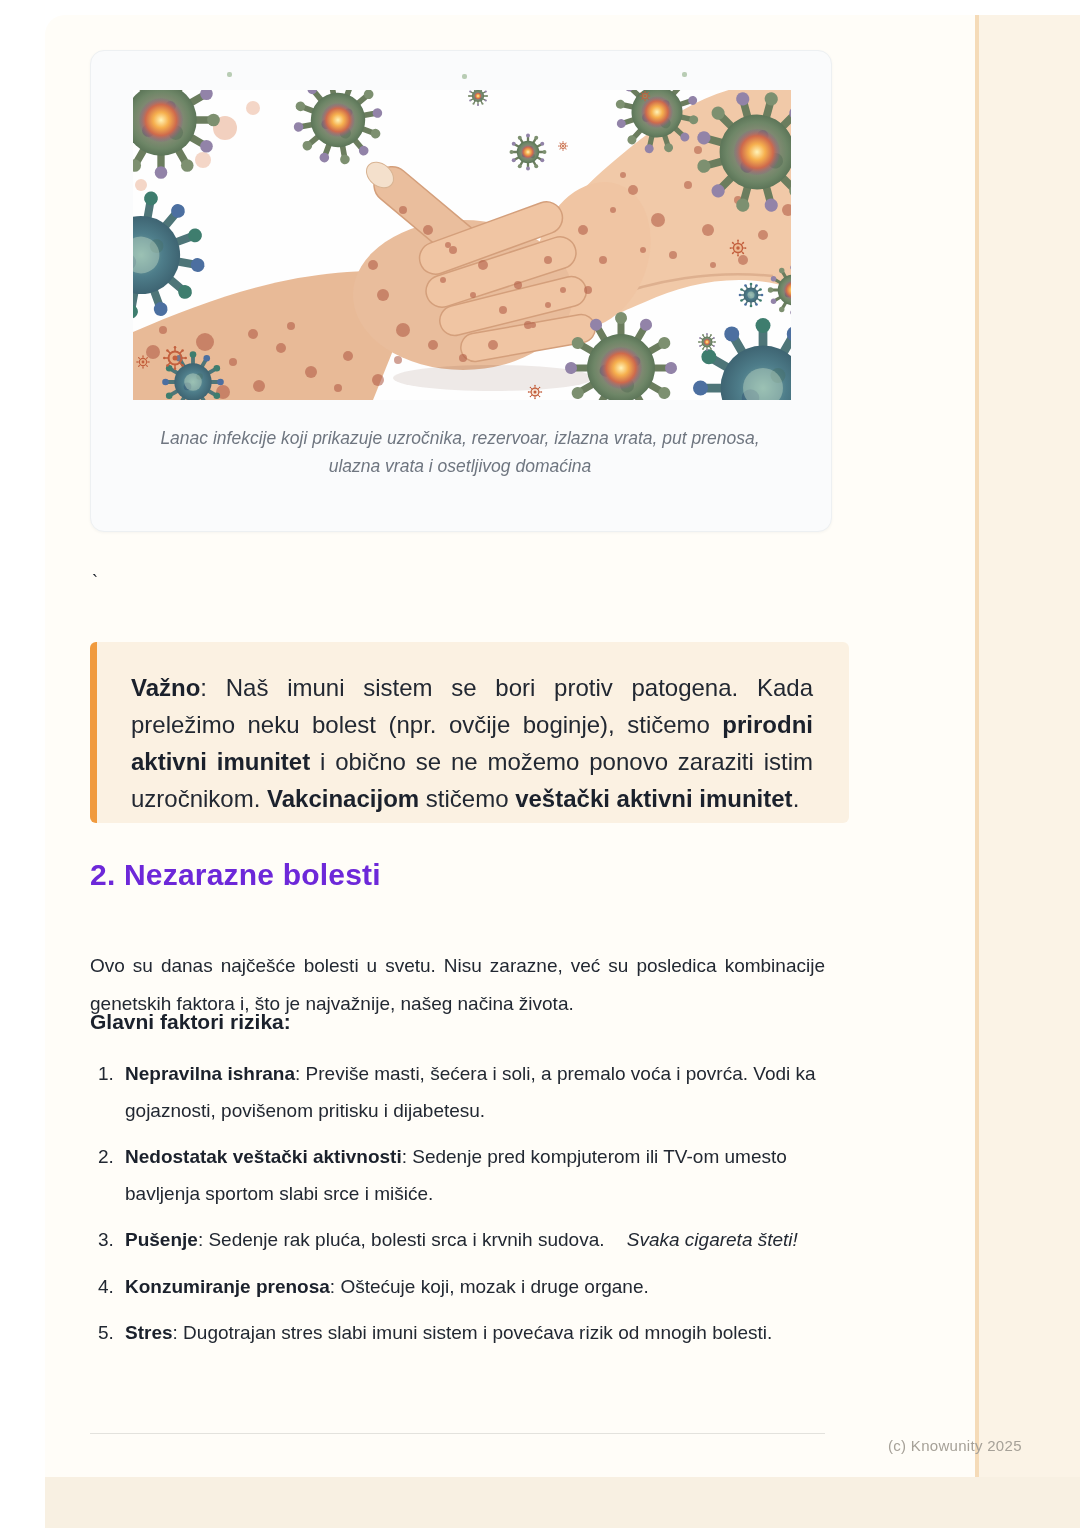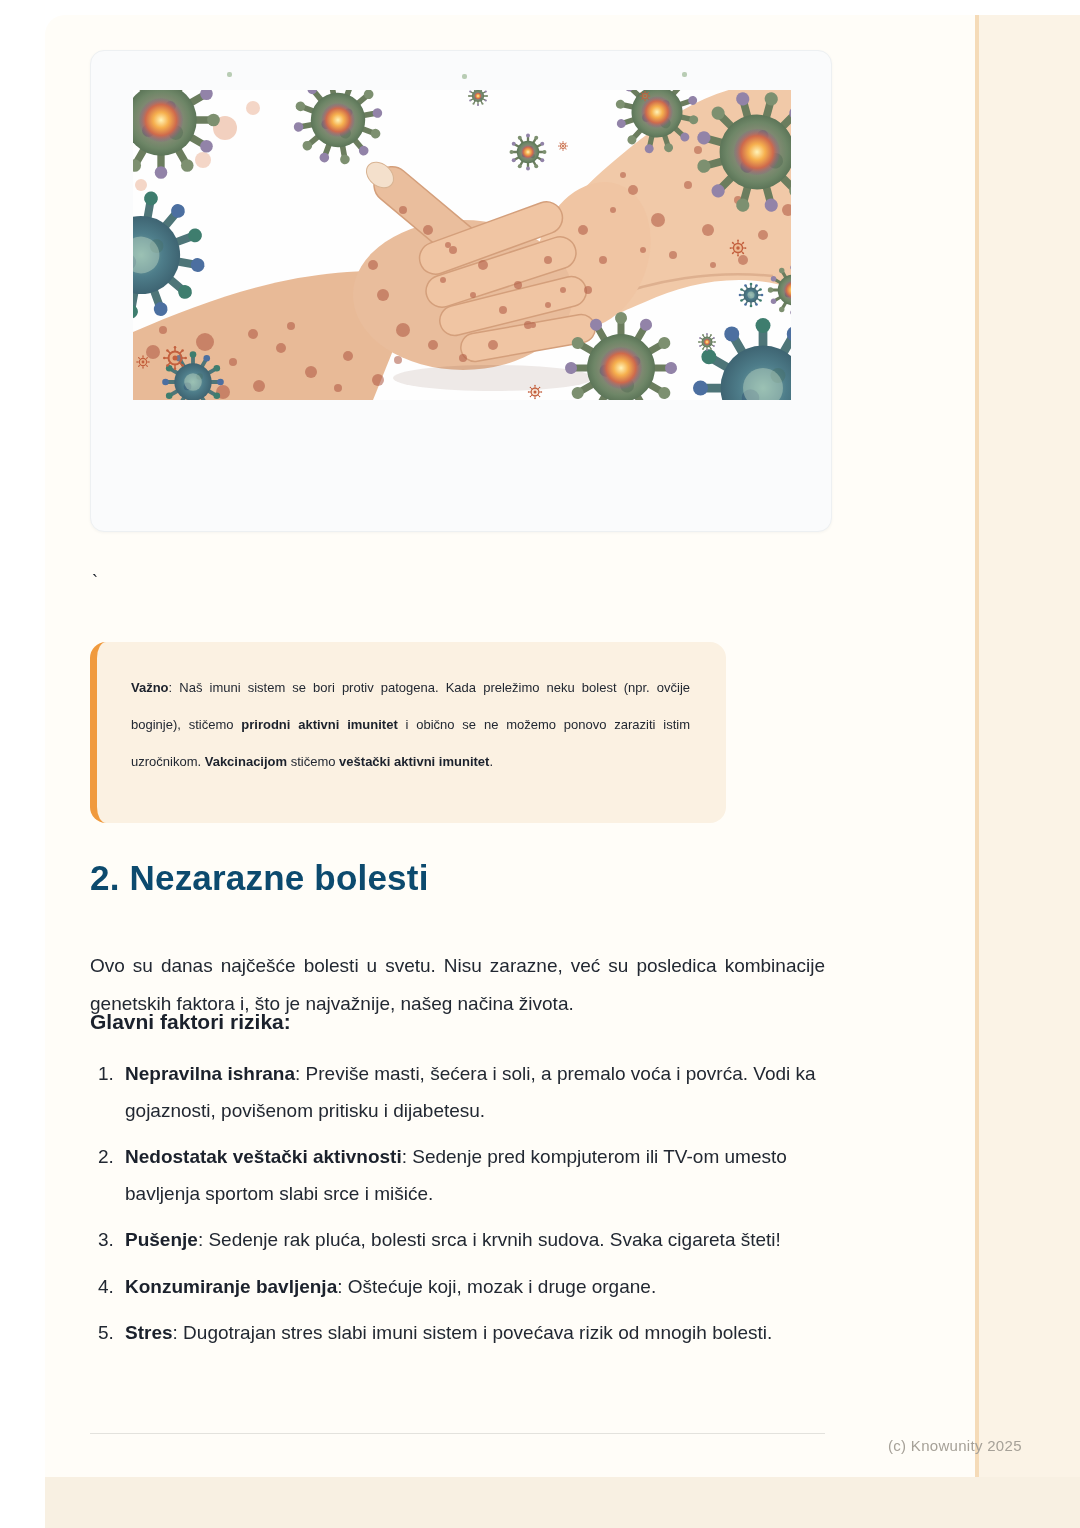--- a/index.html
+++ b/index.html
@@ -36,46 +36,46 @@
   .speck{position:absolute;width:5px;height:5px;border-radius:2px;background:rgba(130,165,120,0.55);}
   .caption{
     position:absolute;left:120px;top:424px;width:680px;
     text-align:center;font-style:italic;font-size:17.5px;line-height:28px;
     color:#6F7680;
   }
   .stray{
     position:absolute;left:92px;top:572px;font-size:18px;color:#1A1F29;
   }
   .callout{
-    position:absolute;left:90px;top:642px;width:636px;height:181px;
+    position:absolute;left:90px;top:642px;width:759px;height:181px;
     box-sizing:border-box;background:#FBF1E2;
-    border-left:7px solid #F09A3E;border-radius:16px;
+    border-left:7px solid #F09A3E;border-radius:6px;
     padding:27px 36px 0 34px;
-    font-size:13px;line-height:37px;color:#222832;text-align:justify;
+    font-size:24px;line-height:37px;color:#222832;text-align:justify;
   }
   .b{font-weight:700;color:#1B212C;}
   .heading2{
     position:absolute;left:90px;top:858px;
-    font-size:35px;font-weight:700;color:#0c4a6e;letter-spacing:.2px;
+    font-size:30px;font-weight:700;color:#6d28d9;letter-spacing:.2px;
   }
   .intro{
     position:absolute;left:90px;top:917px;width:735px;
     font-size:19px;line-height:38px;color:#222832;text-align:justify;margin-top:30px;
   }
   .subhead{
     position:absolute;left:90px;top:1010px;
     font-size:21px;font-weight:700;color:#1B212C;
   }
   .list{position:absolute;left:90px;top:1056px;width:735px;}
   .list-item{
     position:relative;padding-left:35px;margin-bottom:10px;width:700px;
     font-size:19px;line-height:36.5px;color:#222832;
   }
   .num{position:absolute;left:8px;top:0;}
-  .it{}
+  .it{font-style:italic;margin-left:17px;}
   .divider{
     position:absolute;left:90px;top:1433px;width:735px;height:1px;background:#E3E2DD;
   }
   .footer{
     position:absolute;left:888px;top:1437px;z-index:5;
     font-size:15px;color:#A6A198;letter-spacing:.3px;
   }
 </style>
 </head>
 <body>
@@ -312,20 +312,24 @@
       <use href="#virusA" transform="translate(345 6) scale(0.18)"></use>
       <use href="#virusC" transform="translate(605 158) scale(0.35)"></use>
       <use href="#virusA" transform="translate(660 200) scale(0.45)"></use>
     </g>
   </svg>
 
   <div class="speck" style="left:227px;top:72px"></div>
   <div class="speck" style="left:462px;top:74px"></div>
   <div class="speck" style="left:682px;top:72px"></div>
 
+  <div class="caption">
+    <span>Lanac infekcije koji prikazuje uzročnika, rezervoar, izlazna vrata, put prenosa,</span><br>
+    <span>ulazna vrata i osetljivog domaćina</span>
+  </div>
 
   <div class="stray">`</div>
 
   <div class="callout">
     <span class="b">Važno</span><span>: Naš imuni sistem se bori protiv patogena. Kada preležimo neku bolest (npr. ovčije boginje), stičemo </span><span class="b">prirodni aktivni imunitet</span><span> i obično se ne možemo ponovo zaraziti istim uzročnikom. </span><span class="b">Vakcinacijom</span><span> stičemo </span><span class="b">veštački aktivni imunitet</span><span>.</span>
   </div>
 
   <div class="heading2">2. Nezarazne bolesti</div>
 
   <div class="intro">Ovo su danas najčešće bolesti u svetu. Nisu zarazne, već su posledica kombinacije genetskih faktora i, što je najvažnije, našeg načina života.</div>
@@ -336,21 +340,21 @@
     <div class="list-item">
       <span class="num">1.</span><span class="b">Nepravilna ishrana</span><span>: Previše masti, šećera i soli, a premalo voća i povrća. Vodi ka gojaznosti, povišenom pritisku i dijabetesu.</span><span class="it"></span>
     </div>
     <div class="list-item">
       <span class="num">2.</span><span class="b">Nedostatak veštački aktivnosti</span><span>: Sedenje pred kompjuterom ili TV-om umesto bavljenja sportom slabi srce i mišiće.</span><span class="it"></span>
     </div>
     <div class="list-item">
       <span class="num">3.</span><span class="b">Pušenje</span><span>: Sedenje rak pluća, bolesti srca i krvnih sudova. </span><span class="it">Svaka cigareta šteti!</span>
     </div>
     <div class="list-item">
-      <span class="num">4.</span><span class="b">Konzumiranje bavljenja</span><span>: Oštećuje koji, mozak i druge organe.</span><span class="it"></span>
+      <span class="num">4.</span><span class="b">Konzumiranje prenosa</span><span>: Oštećuje koji, mozak i druge organe.</span><span class="it"></span>
     </div>
     <div class="list-item">
       <span class="num">5.</span><span class="b">Stres</span><span>: Dugotrajan stres slabi imuni sistem i povećava rizik od mnogih bolesti.</span><span class="it"></span>
     </div>
   </div>
 
   <div class="divider"></div>
 
   <div class="footer">(c) Knowunity 2025</div>
 </div>

